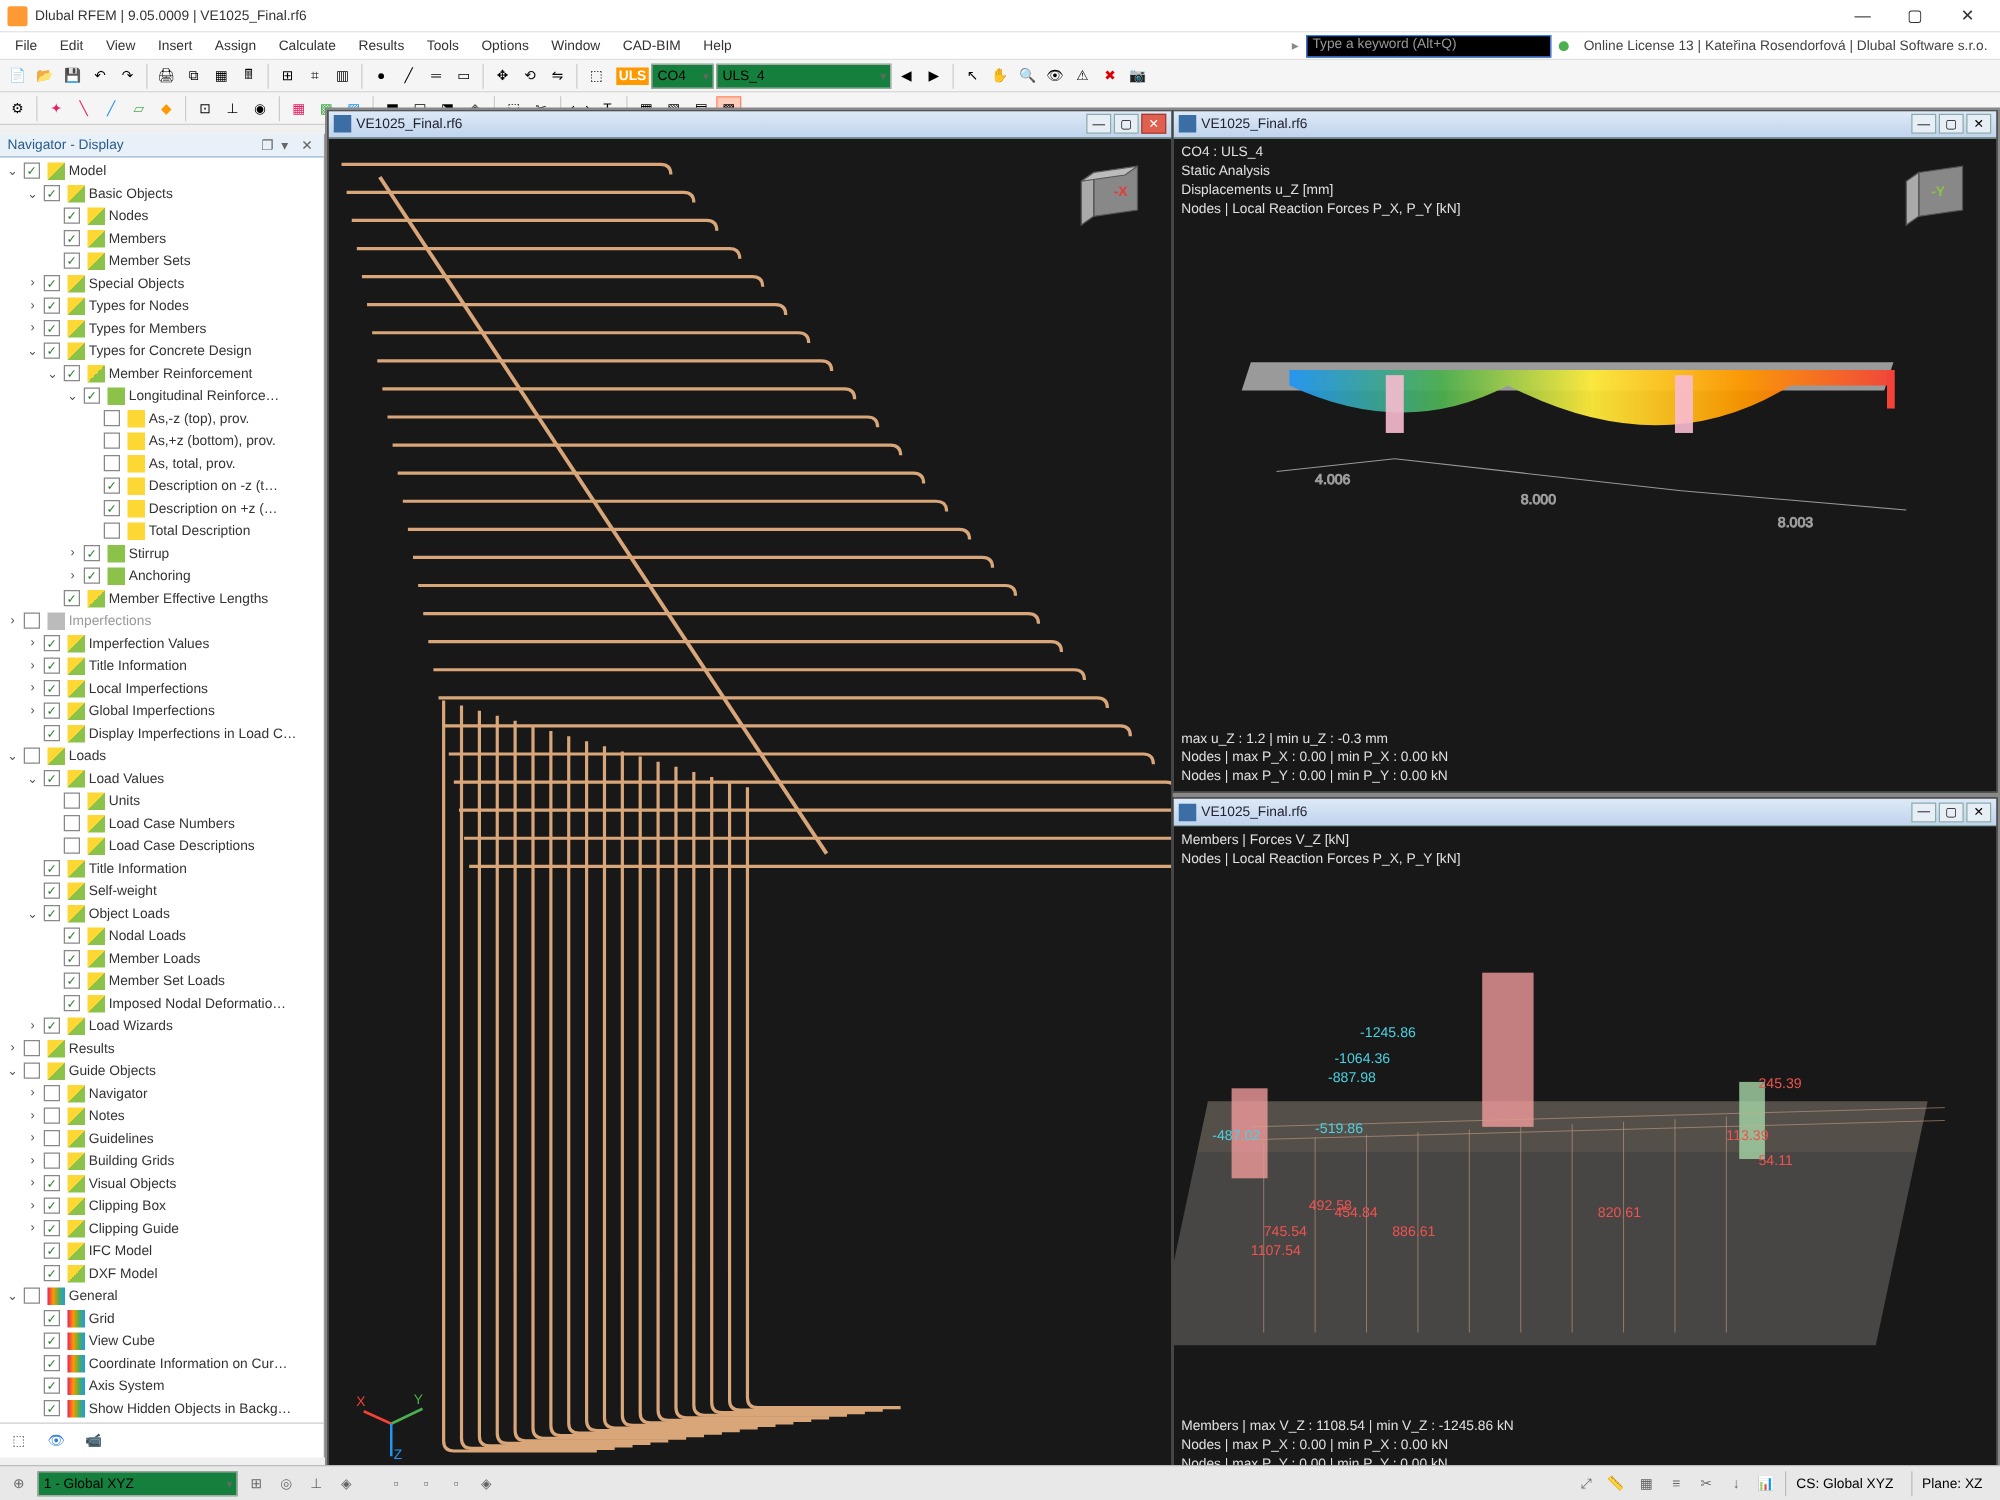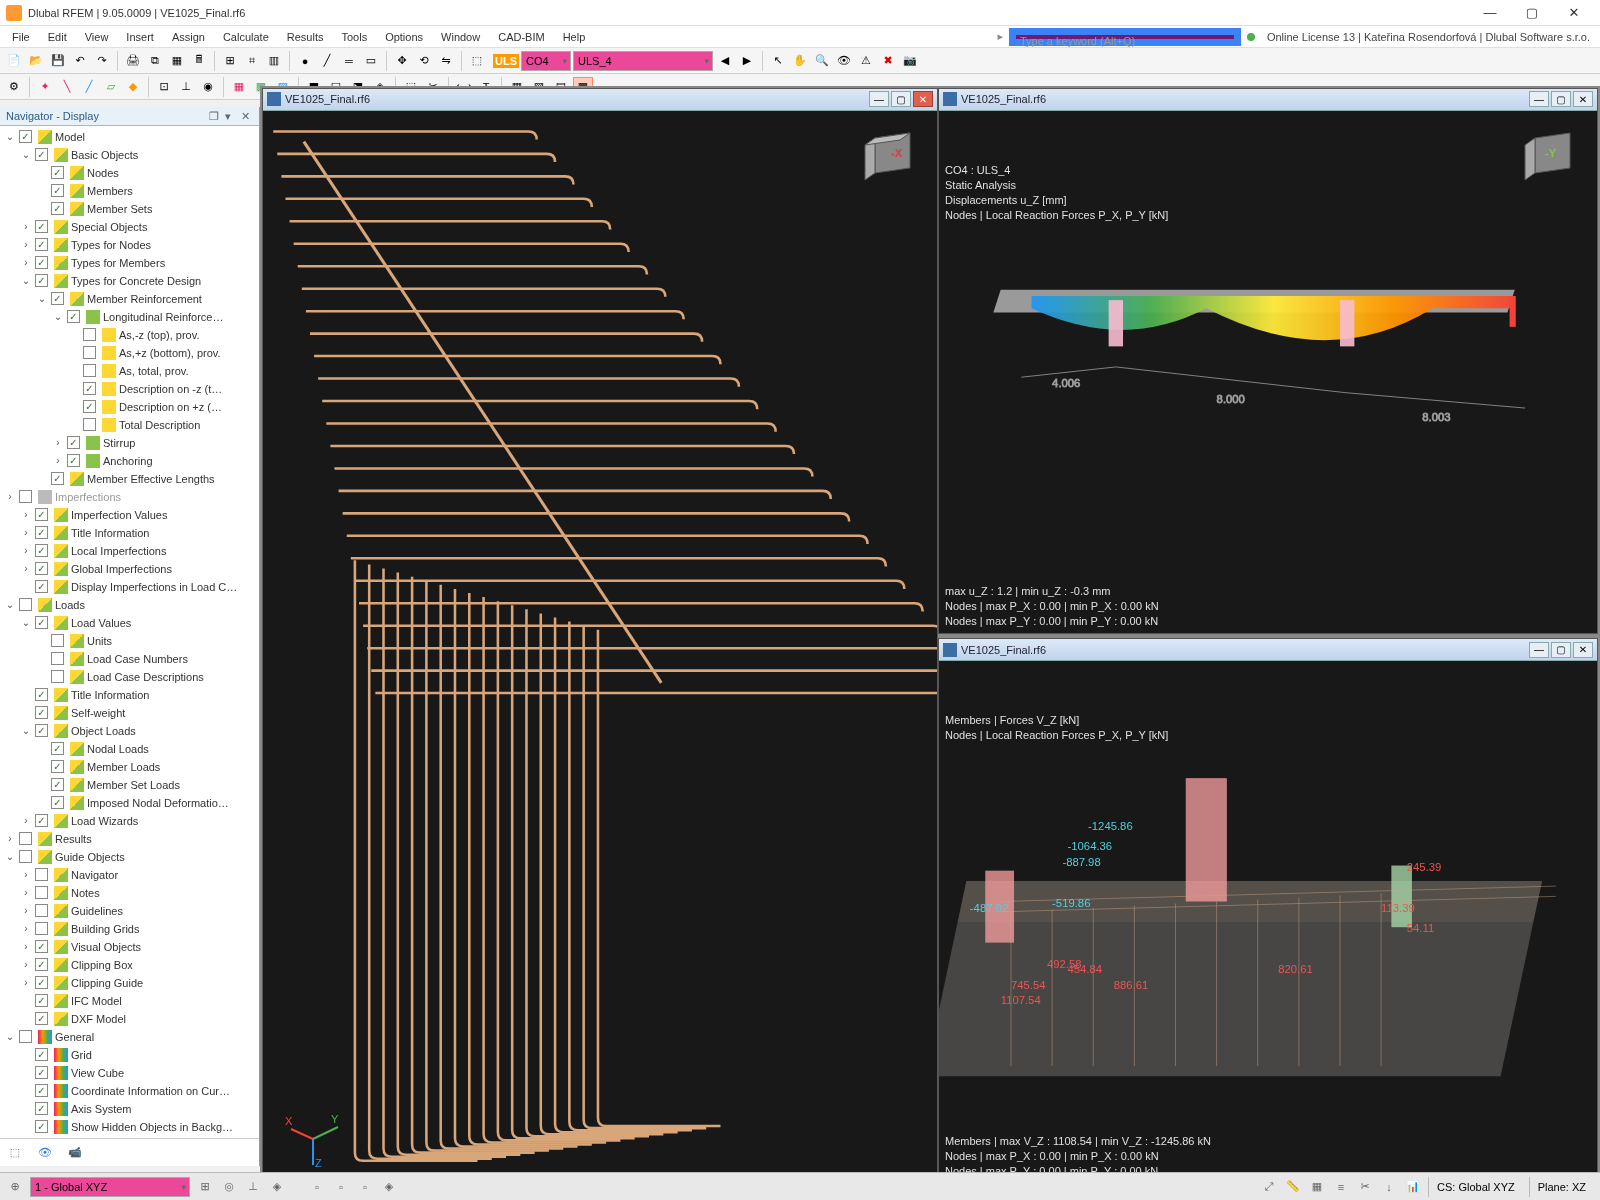--- a/index.html
+++ b/index.html
@@ -6,29 +6,29 @@
 body { background:#f0f0f0; width:1600px; height:1200px; overflow:hidden; position:relative; }
 .titlebar { height:26px; background:#fff; display:flex; align-items:center; padding:0 6px; border-bottom:1px solid #ddd; }
 .titlebar .app-icon { width:16px; height:16px; background:#ff9933; border-radius:2px; margin-right:6px; }
 .titlebar .title { flex:1; color:#333; }
 .titlebar .winbtns { display:flex; gap:2px; }
 .titlebar .winbtn { width:40px; height:22px; display:flex; align-items:center; justify-content:center; font-size:13px; color:#333; }
 
 .menubar { height:22px; background:#fff; display:flex; align-items:center; padding:0 4px; gap:2px; border-bottom:1px solid #e0e0e0; }
 .menubar .menu { padding:2px 8px; color:#333; }
 .menubar .spacer { flex:1; }
-.menubar .search { width:232px; height:18px; border:7px solid #3b82f6; padding:0 4px; color:#999; background:#701a75; }
+.menubar .search { width:196px; height:18px; border:1px solid #3b82f6; padding:0 4px; color:#999; background:#000000; }
 .menubar .license { color:#444; padding:0 6px; }
 .menubar .dot { width:8px; height:8px; border-radius:50%; background:#4caf50; margin:0 4px; }
 
 .toolbar { height:26px; background:#f5f5f5; border-bottom:1px solid #d0d0d0; display:flex; align-items:center; padding:0 4px; gap:2px; }
 .tbtn { width:20px; height:20px; display:inline-flex; align-items:center; justify-content:center; border:1px solid transparent; }
 .tsep { width:1px; height:20px; background:#ccc; margin:0 3px; }
 .uls-badge { background:#ff9900; color:#fff; padding:1px 2px; font-weight:bold; margin-left:4px; }
-.combo { height:20px; border:1px solid #aaa; background:#ec4899; padding:0 16px 0 4px; position:relative; min-width:50px; display:inline-flex; align-items:center; }
+.combo { height:20px; border:1px solid #aaa; background:#15803d; padding:0 16px 0 4px; position:relative; min-width:50px; display:inline-flex; align-items:center; }
 .combo::after { content:"▾"; position:absolute; right:3px; font-size:9px; color:#666; }
 
 .main-area { position:absolute; top:100px; left:0; right:0; bottom:28px; display:flex;align-items:center; }
 
 .navigator { width:260px; background:#fff; border-right:1px solid #999; display:flex; flex-direction:column; }
 .nav-header { background:#e8f0f8; border-bottom:1px solid #a0b8d0; padding:3px 6px; display:flex; align-items:center; color:#2a5a8a; font-weight:500; }
 .nav-header .hicons { margin-left:auto; display:flex; gap:4px; }
 .nav-header .hicon { width:12px; height:12px; color:#666; font-size:11px; }
 .nav-body { flex:1; overflow-y:auto; overflow-x:hidden; padding:2px 0; }
 .tree-row { display:flex; align-items:center; height:18px; padding-right:4px; white-space:nowrap; color:#333; }
@@ -49,21 +49,21 @@
 .vp-right { width:660px; display:flex; flex-direction:column; gap:4px; }
 .viewport { background:#181818; border:1px solid #555; display:flex; flex-direction:column; position:relative; }
 .vp-title { height:22px; background:linear-gradient(#dde9f7,#c0d4ec); border-bottom:1px solid #8aa; display:flex; align-items:center; padding:0 4px; }
 .vp-title .vp-icon { width:14px; height:14px; background:#3a6ea5; margin-right:4px; }
 .vp-title .name { color:#223; }
 .vp-title .sp { flex:1; }
 .vp-title .vbtn { width:20px; height:16px; border:1px solid #8aa; background:#e8eef6; margin-left:2px; display:flex; align-items:center; justify-content:center; font-size:10px; }
 .vp-title .vbtn.red { background:#e06050; border-color:#a04030; color:#fff; }
 .vp-canvas { flex:1; position:relative; overflow:hidden; }
 .overlay-text { position:absolute; color:#e0e0e0; font-size:11px; line-height:15px; padding:4px 6px; }
-.overlay-text.top { top:0; left:0;margin-top:48px; }
+.overlay-text.top { top:0; left:0; }
 .overlay-text.bottom { bottom:0; left:0; }
 .viewcube { position:absolute; top:12px; right:12px; width:70px; height:70px; }
 .axis-gizmo { position:absolute; bottom:14px; left:20px; width:60px; height:60px; }
 
 .statusbar { position:absolute; bottom:0; left:0; right:0; height:28px; background:#e8e8e8; border-top:1px solid #bbb; display:flex; align-items:center; padding:0 6px; gap:6px; }
 .statusbar .sbtn { width:18px; height:18px; display:inline-flex; align-items:center; justify-content:center; color:#666; }
 .statusbar .sseg { border-left:1px solid #bbb; height:20px; padding:0 8px; display:flex; align-items:center; }
 
 svg { display:block; }
 </style>

